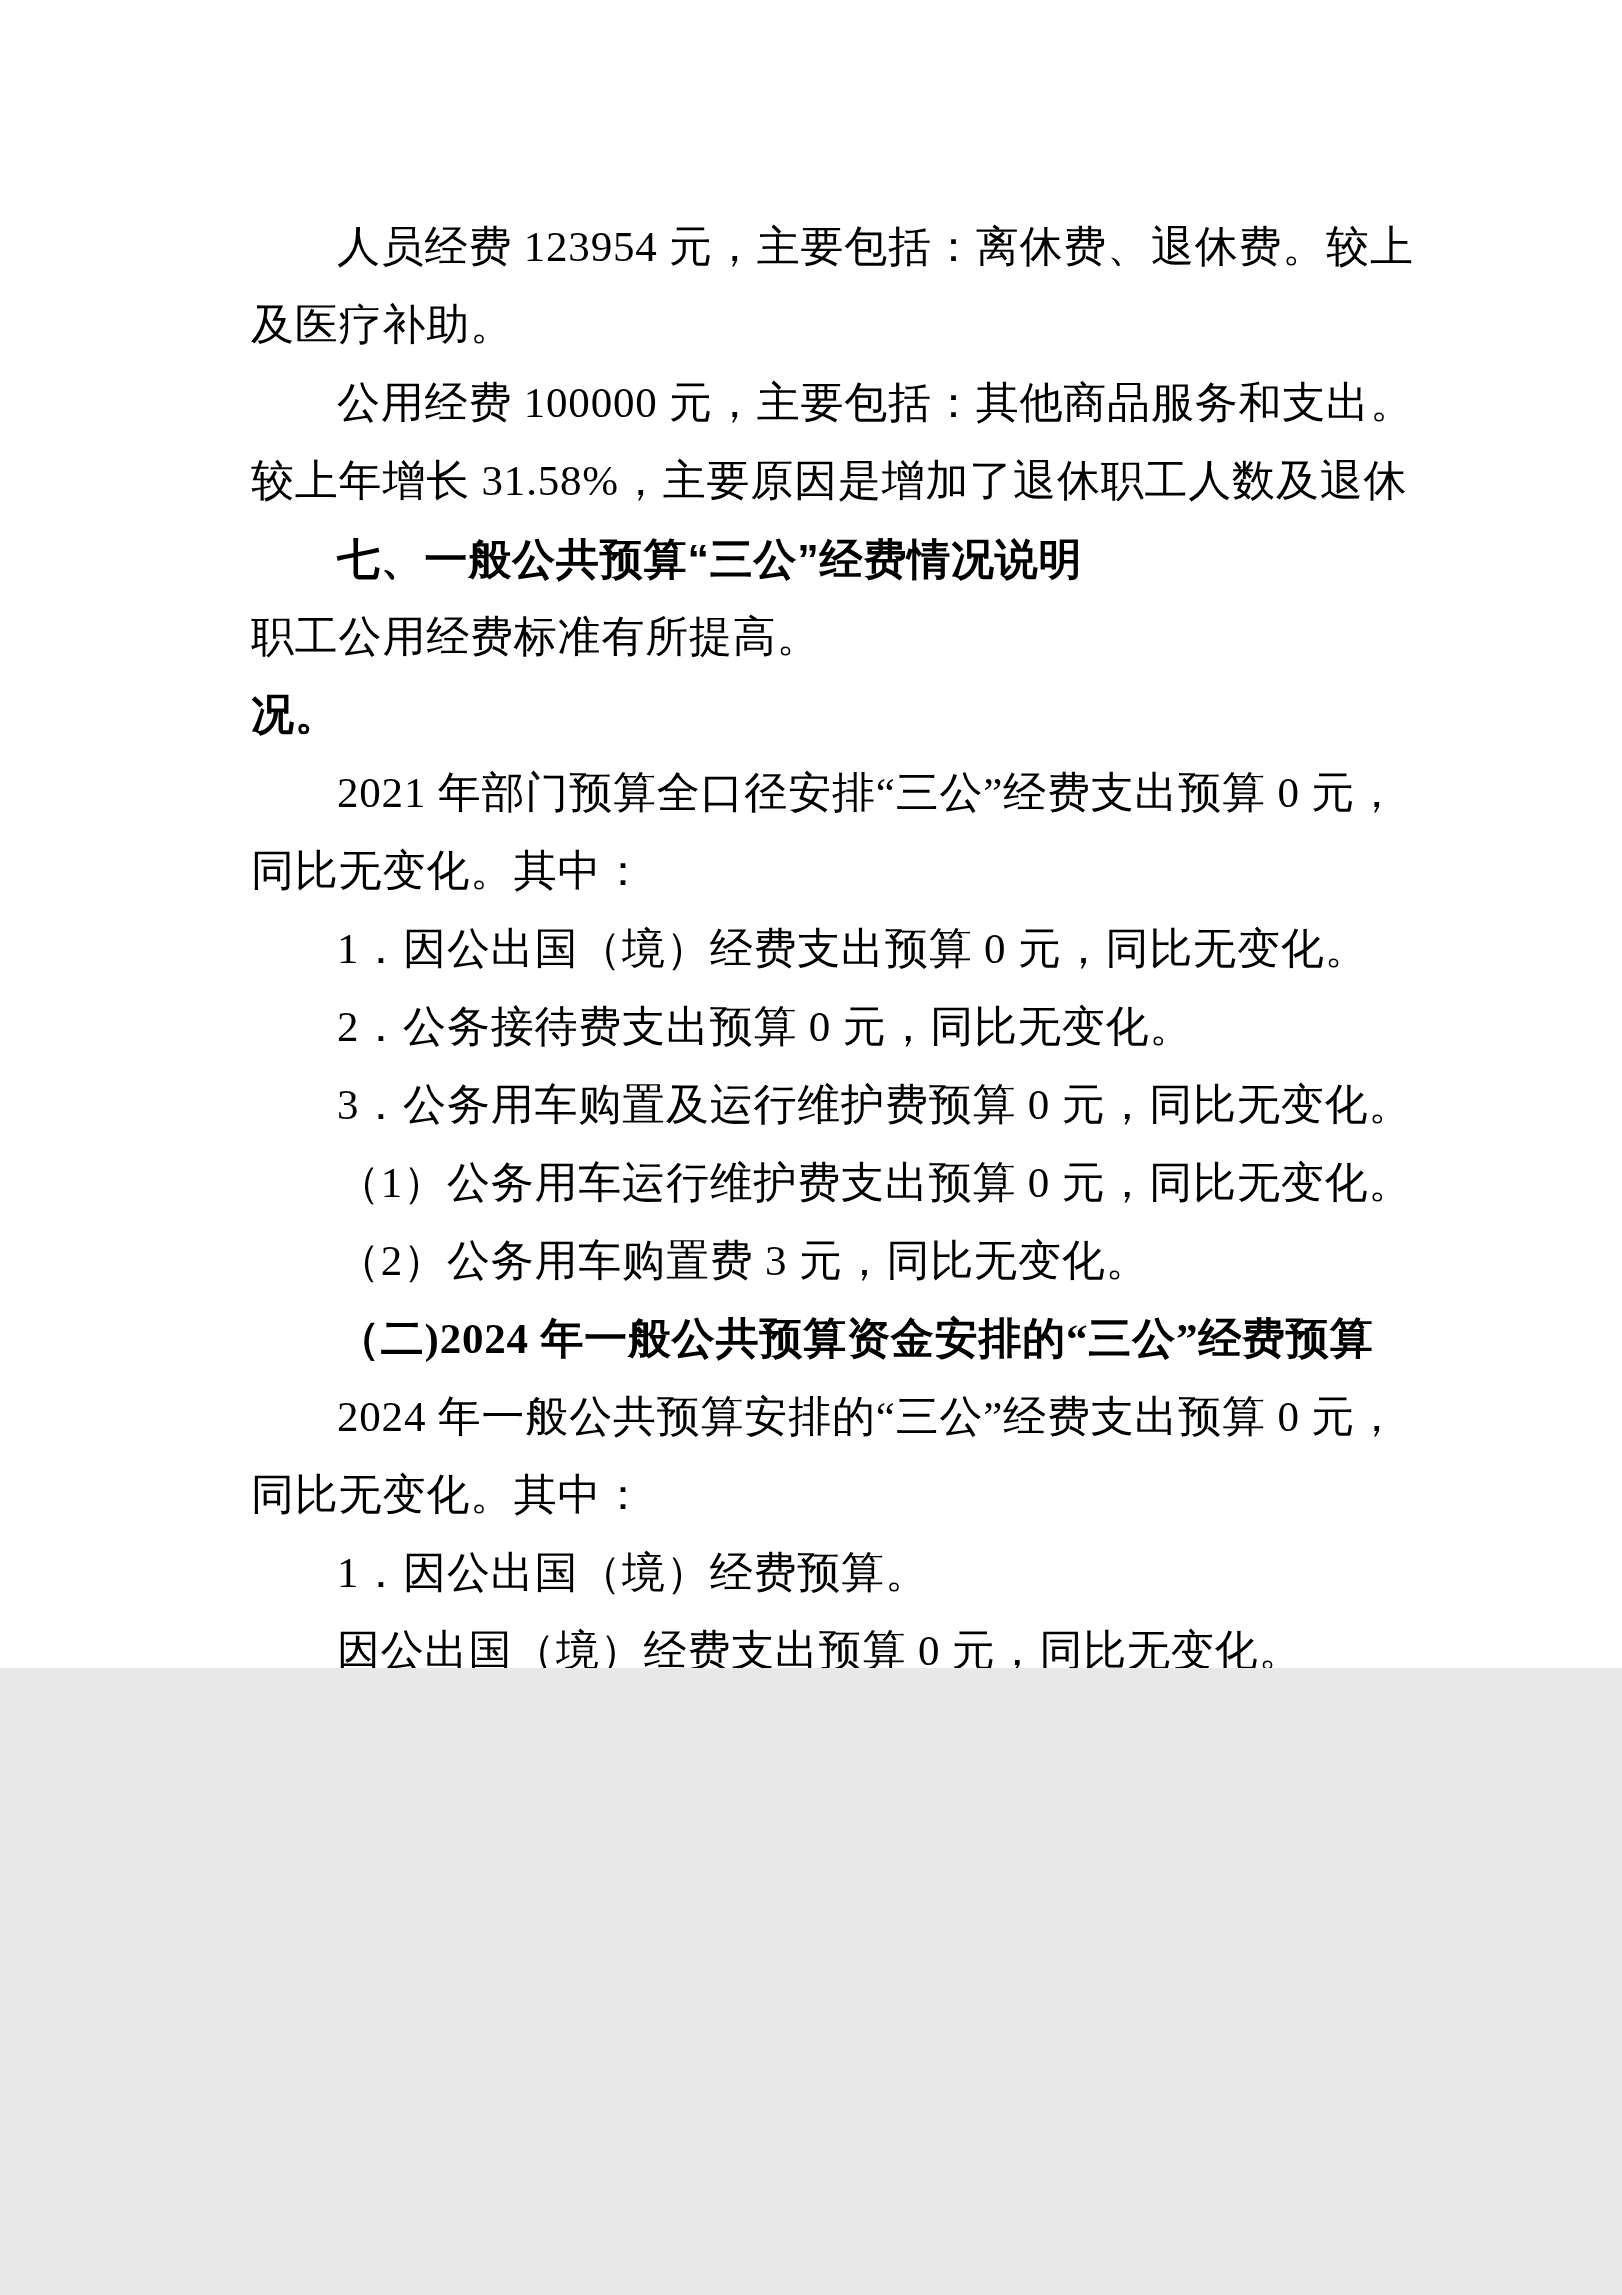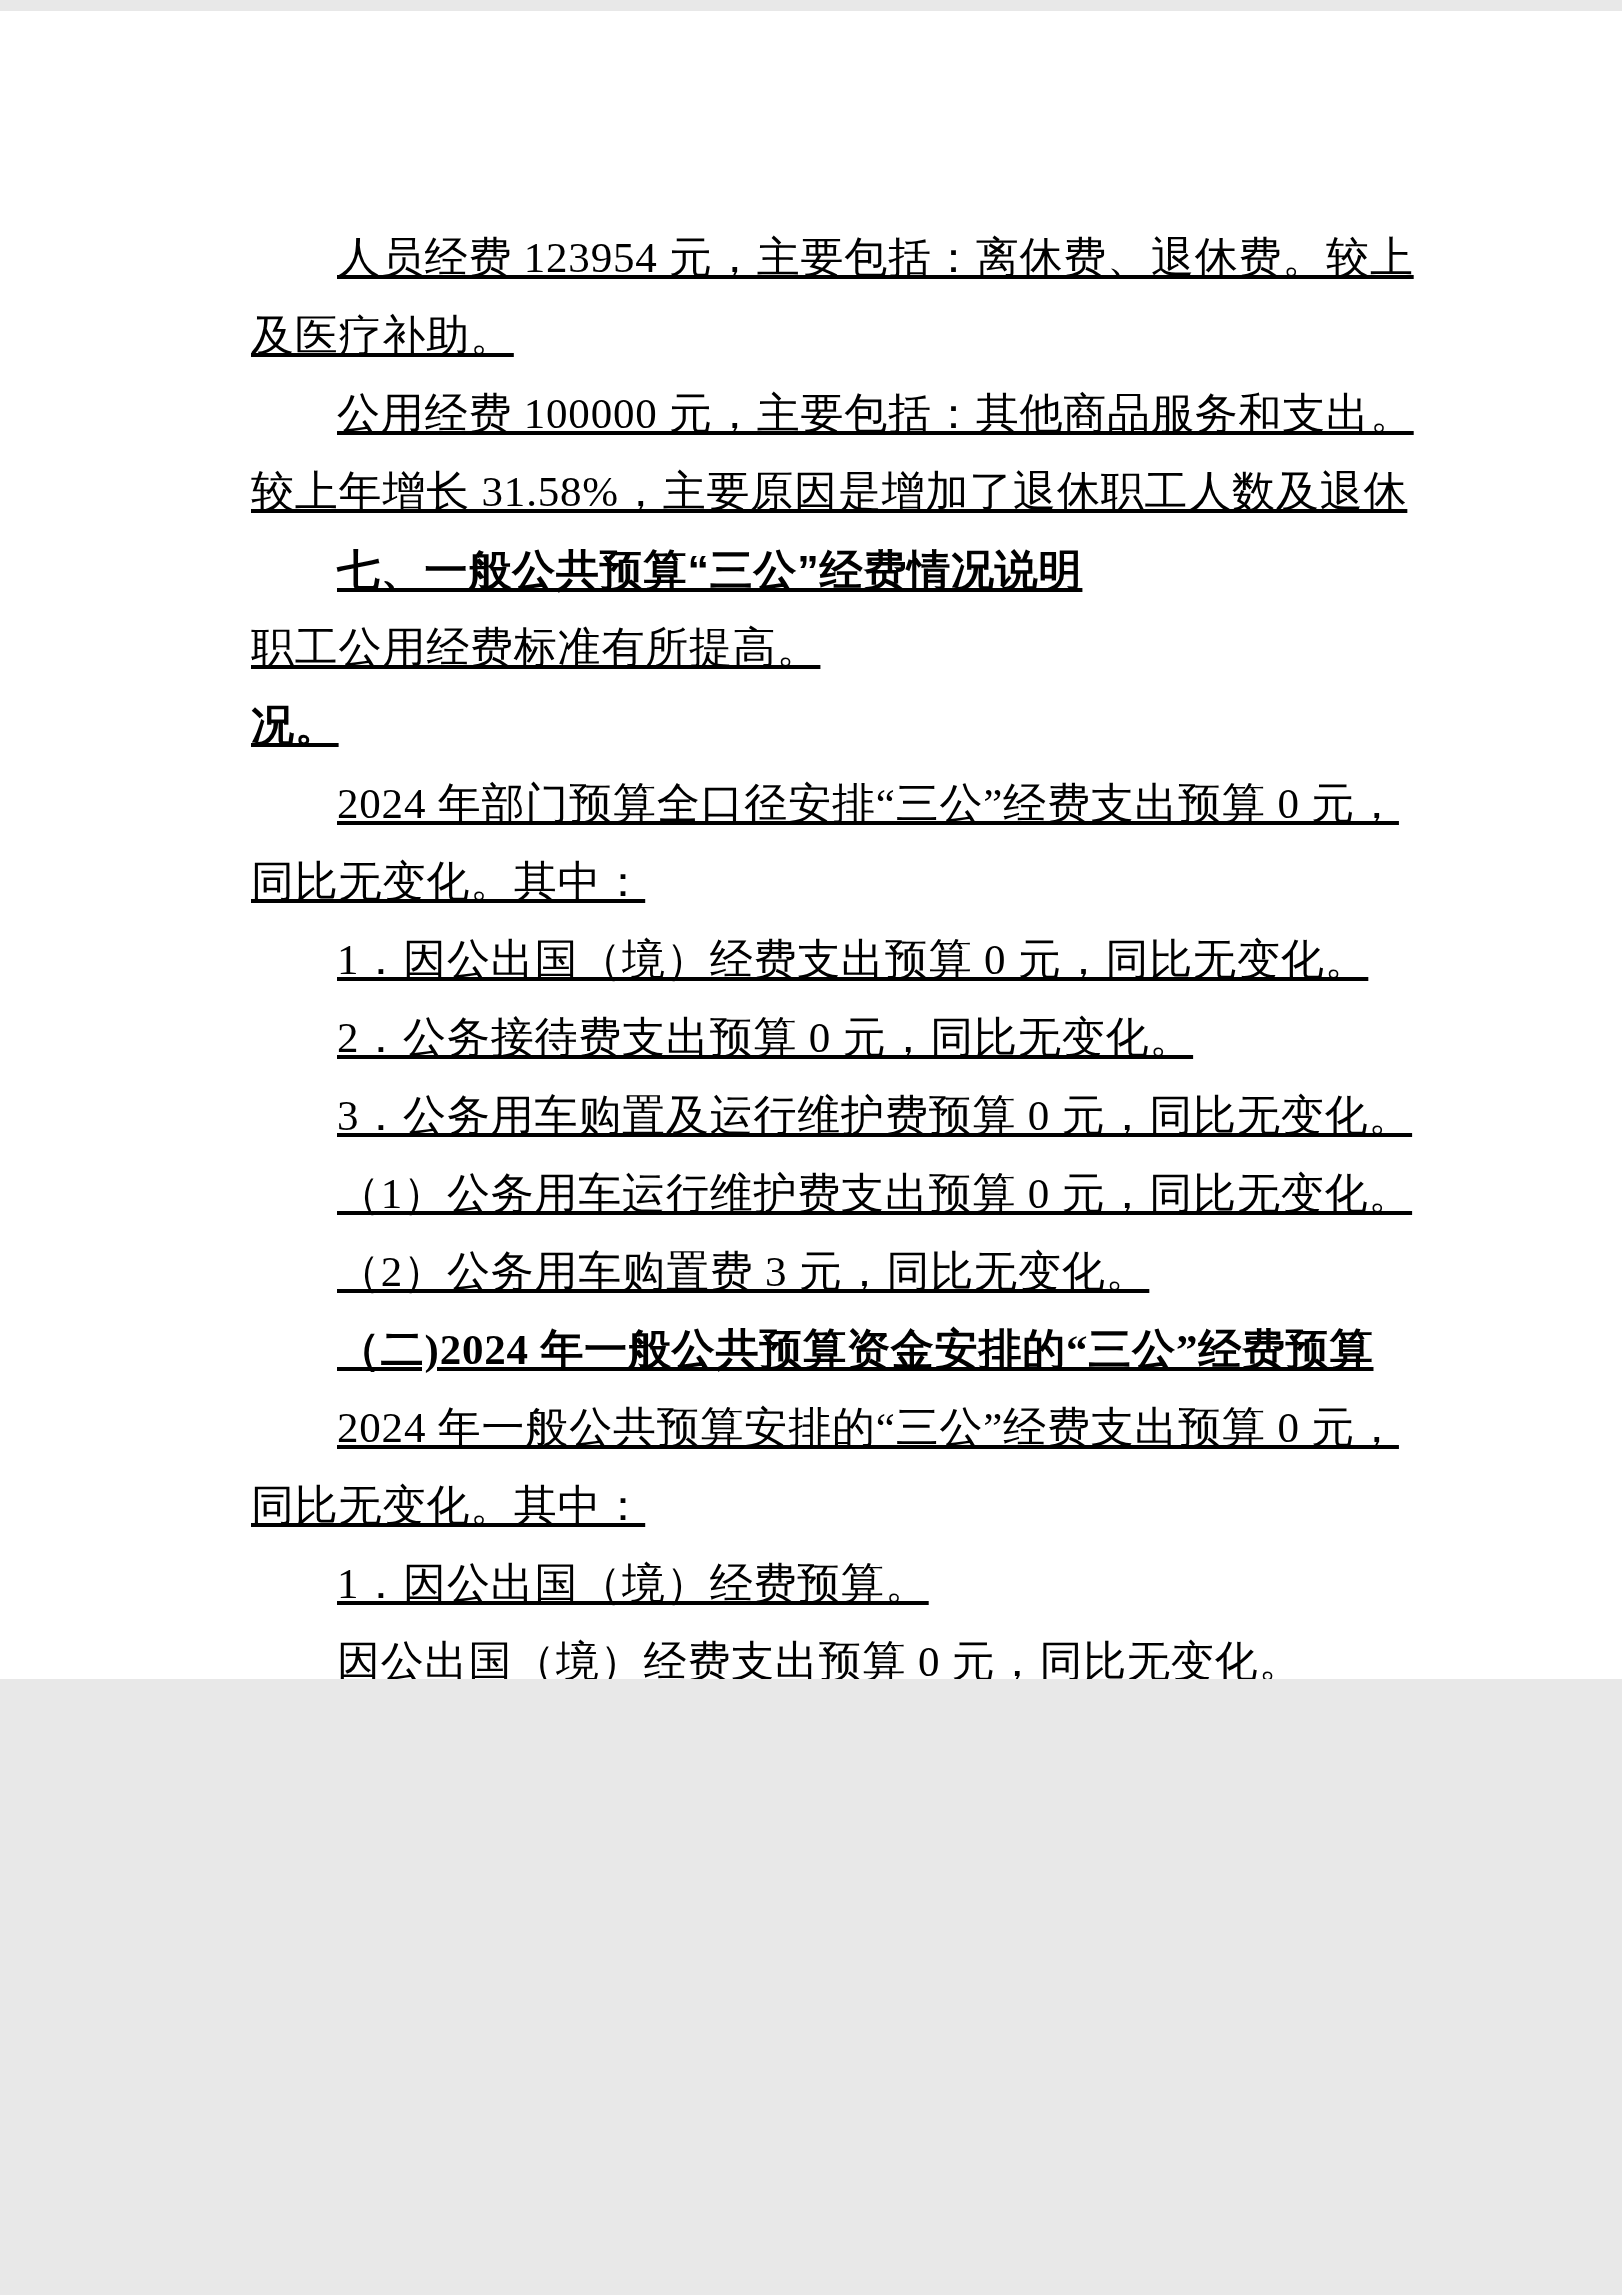--- a/index.html
+++ b/index.html
@@ -4,28 +4,27 @@
 <style>
   html, body {
     margin: 0;
     padding: 0;
     background: #e8e8e8;
   }
   .page {
     position: relative;
     width: 1622px;
     height: 1668px;
-    margin: 11px auto;
+    margin: 0 auto;
     background: #ffffff;
     color: #000000;
     box-sizing: border-box;
     padding: 208px 128px 0 251px;
     font-family: "Liberation Serif", "DejaVu Serif", serif;
     overflow: hidden;
-    text-decoration: underline;
   }
   .line {
     margin: 0;
     padding: 0;
     font-size: 43px;
     line-height: 78px;
     white-space: nowrap;
     letter-spacing: 0.8px;
   }
   .indent {
@@ -42,21 +41,21 @@
 <body>
 
 <div class="page">
   <p class="line indent">人员经费 123954 元，主要包括：离休费、退休费。较上</p>
   <p class="line">及医疗补助。</p>
   <p class="line indent">公用经费 100000 元，主要包括：其他商品服务和支出。</p>
   <p class="line">较上年增长 31.58%，主要原因是增加了退休职工人数及退休</p>
   <p class="line indent bold sans">七、一般公共预算“三公”经费情况说明</p>
   <p class="line">职工公用经费标准有所提高。</p>
   <p class="line bold">况。</p>
-  <p class="line indent">2024 年部门预算全口径安排“三公”经费支出预算 0 元，</p>
+  <p class="line indent">2021 年部门预算全口径安排“三公”经费支出预算 0 元，</p>
   <p class="line">同比无变化。其中：</p>
   <p class="line indent">1．因公出国（境）经费支出预算 0 元，同比无变化。</p>
   <p class="line indent">2．公务接待费支出预算 0 元，同比无变化。</p>
   <p class="line indent">3．公务用车购置及运行维护费预算 0 元，同比无变化。</p>
   <p class="line indent">（1）公务用车运行维护费支出预算 0 元，同比无变化。</p>
   <p class="line indent">（2）公务用车购置费 3 元，同比无变化。</p>
   <p class="line indent bold">（二)2024 年一般公共预算资金安排的“三公”经费预算</p>
   <p class="line indent">2024 年一般公共预算安排的“三公”经费支出预算 0 元，</p>
   <p class="line">同比无变化。其中：</p>
   <p class="line indent">1．因公出国（境）经费预算。</p>

